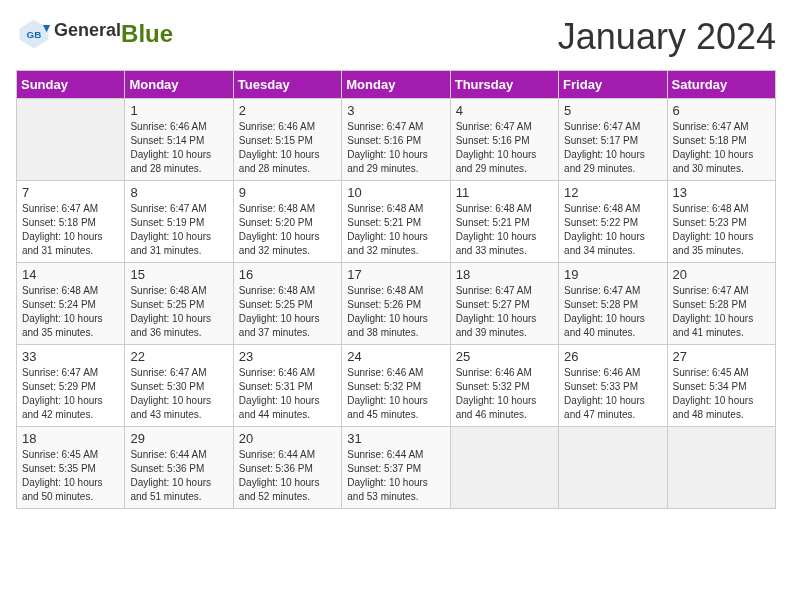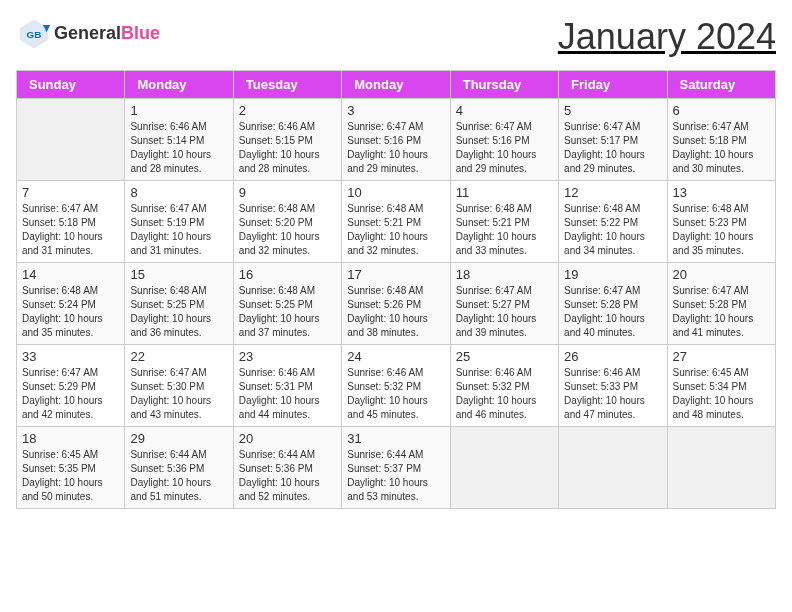--- a/index.html
+++ b/index.html
@@ -26,52 +26,51 @@
       display: flex;
       flex-direction: row;
       line-height: 1.1;
     }
     .logo-general {
       font-size: 18px;
       font-weight: bold;
       color: #333;
     }
     .logo-blue {
-      font-size: 18px;
+      font-size: 24px;
       font-weight: bold;
-      color: #ec4899;
+      color: #4d7c0f;
     }
     .logo-icon {
       width: 36px;
       height: 36px;
     }
     .title-block {
       text-align: center;
-      text-decoration: underline;
     }
     .month-title {
       font-size: 36px;
       font-weight: normal;
       color: #333;
     }
     .subtitle {
       font-size: 15px;
       color: #555;
     }
     table {
       width: 100%;
       border-collapse: collapse;
       table-layout: fixed;
     }
     thead tr th {
-      background-color: #d946ef;
+      background-color: #a21caf;
       color: #fff;
       font-size: 13px;
       font-weight: bold;
-      padding: 6px 12px;
+      padding: 6px 4px;
       text-align: left;
       border: 1px solid #ccc;
     }
     tbody tr td {
       vertical-align: top;
       border: 1px solid #ccc;
       padding: 4px 5px;
       font-size: 10.5px;
       color: #333;
       height: 80px;

